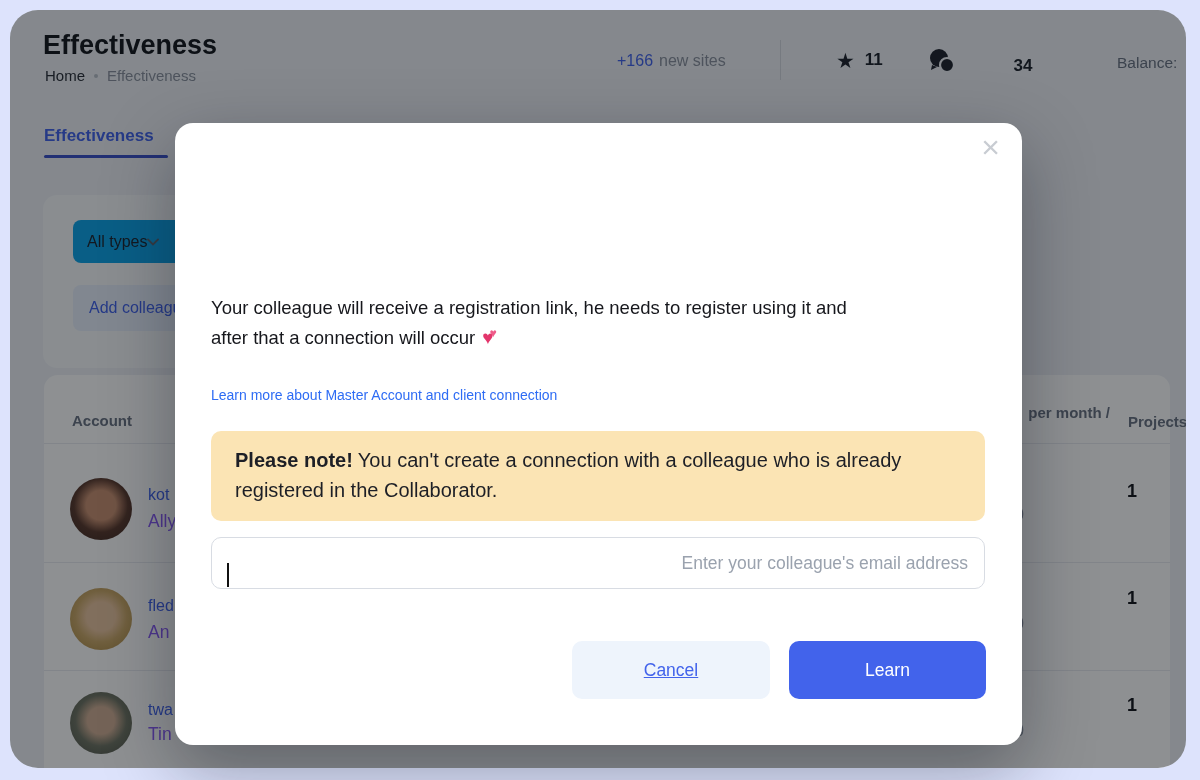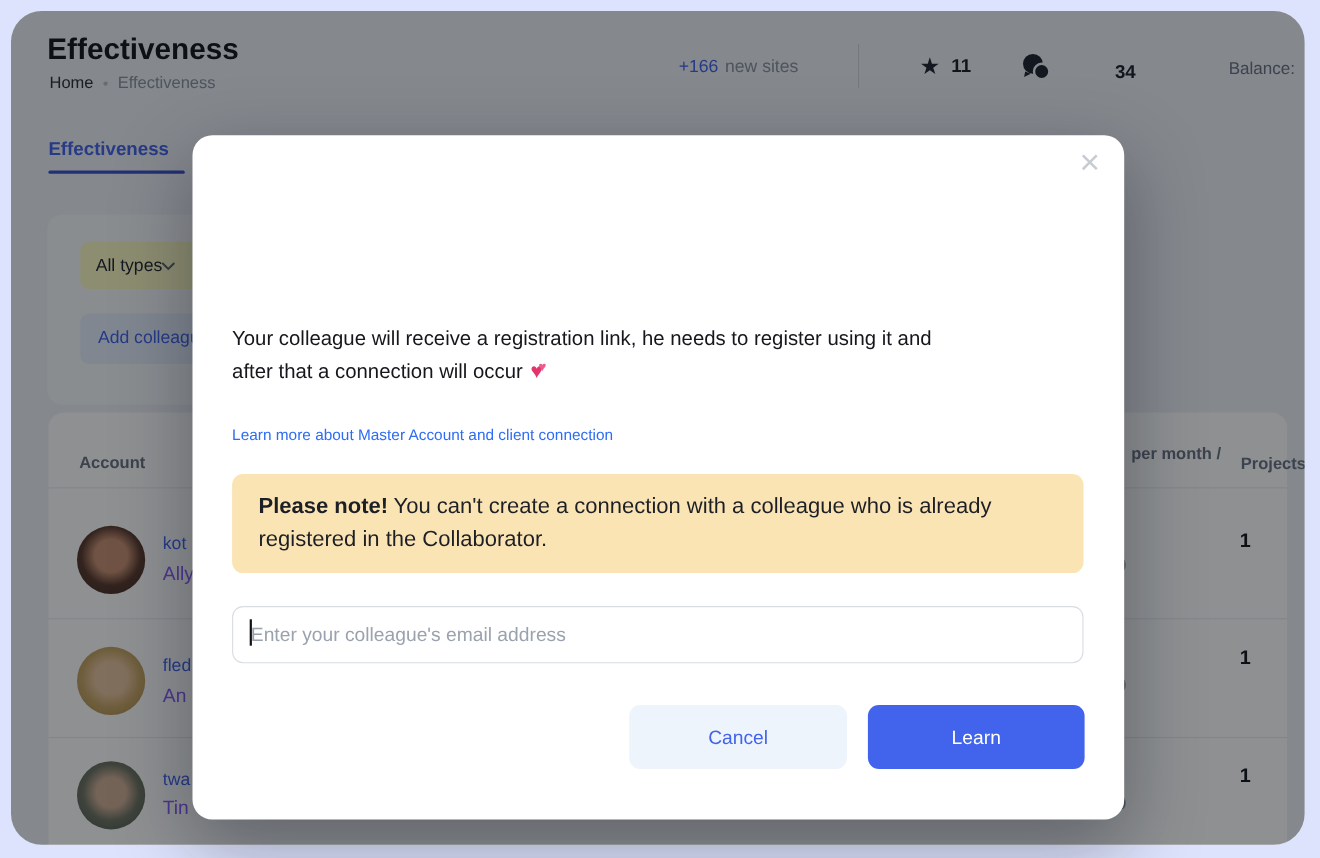--- a/index.html
+++ b/index.html
@@ -27,21 +27,21 @@
   .chat-wrap { position:absolute; left:916px; top:36px; }
   .stat-cart { left:1000px; top:36px;flex-direction:column; }
   .balance { position:absolute; left:1107px; top:44px; font-size:15.5px; color:#6a7383; white-space:nowrap; }
 
   
   .tab { position:absolute; left:34px; top:116px; font-size:17px; font-weight:700; color:#4263eb; }
   .tab .underline { position:absolute; left:0; top:29px; width:124px; height:3px; border-radius:2px; background:#3b51c9; }
 
   
   .filter-card { position:absolute; left:33px; top:185px; width:680px; height:173px; background:#f7f9fc; border-radius:14px; }
-  .type-select { position:absolute; left:30px; top:25px; width:130px; height:43px; background:#fef9c3; border-radius:8px;
+  .type-select { position:absolute; left:30px; top:25px; width:130px; height:43px; background:#0ea5e9; border-radius:8px;
                  display:flex; align-items:center; padding:0 14px; font-size:16px; color:#1f2530; }
   .add-colleague { position:absolute; left:30px; top:90px; width:150px; height:46px; background:#e7effc; border-radius:8px;
                    display:flex; align-items:center; padding:0 16px; font-size:16px; color:#4263eb; white-space:nowrap; overflow:hidden; }
 
   
   .table-card { position:absolute; left:34px; top:365px; width:1126px; height:405px; background:#ffffff; border-radius:14px 14px 0 0; }
   .th { position:absolute; font-size:15px; font-weight:700; color:#6a7383; }
   .th-account { left:28px; top:37px; }
   .th-permonth { left:956px; top:29px; width:110px; text-align:right; }
   .th-projects { left:1084px; top:38px; }
@@ -68,28 +68,28 @@
   .modal-close { position:absolute; right:22px; top:8px; font-size:32px; font-weight:400; color:#c8ccd2; line-height:1; cursor:default; }
   .modal-title { position:absolute; left:36px; top:48px; font-size:25.5px; font-weight:400; color:#17181d; line-height:41px; }
   .modal-body { position:absolute; left:36px; top:170px; font-size:18.5px; color:#16171c; line-height:30px; }
   .heart { color:#e3356b; line-height:1; }
   .heart.big { font-size:19px; margin-left:7px; }
   .heart.small { font-size:12px; position:relative; top:-7px; left:-4px; color:#ef5c8a; }
   .modal-link { position:absolute; left:36px; top:264px; font-size:14px; color:#2e6cf4; }
   .note-box { position:absolute; left:36px; top:308px; width:774px; background:#fbe4b4; border-radius:10px;
               padding:14px 24px 16px 24px; font-size:20px; line-height:30px; color:#1d1f26; }
   .note-box b { margin-right:5px; }
-  .email-input { position:absolute; left:36px; top:428px; width:774px; height:52px; border:1.5px solid #d8dce3;
+  .email-input { position:absolute; left:36px; top:414px; width:774px; height:52px; border:1.5px solid #d8dce3;
                  border-radius:10px; padding:0 16px; font-size:17.5px; color:#14161d; background:#fff; outline:none;
-                 font-family:"Liberation Sans", sans-serif; }
+                 font-family:"Liberation Sans", sans-serif;text-align:right; }
   .email-input::placeholder { color:#9aa2ae; }
   .caret { position:absolute; left:52px; top:440px; width:1.5px; height:24px; background:#111; }
   .btn { position:absolute; top:518px; height:58px; border-radius:10px; display:flex; align-items:center; justify-content:center;
          font-size:17.5px; cursor:pointer; }
-  .btn-cancel { left:397px; width:198px; background:#eef4fc; color:#4263eb; }
+  .btn-cancel { left:397px; width:198px; background:#eef4fc; color:#4263eb;text-decoration:underline; }
   .btn-send { left:614px; width:197px; background:#4263eb; color:#ffffff; }
 
   .icon-svg { display:block; }
 </style>
 </head>
 <body>
 
 <div class="app">
 
   <div class="page-title">Effectiveness</div>

